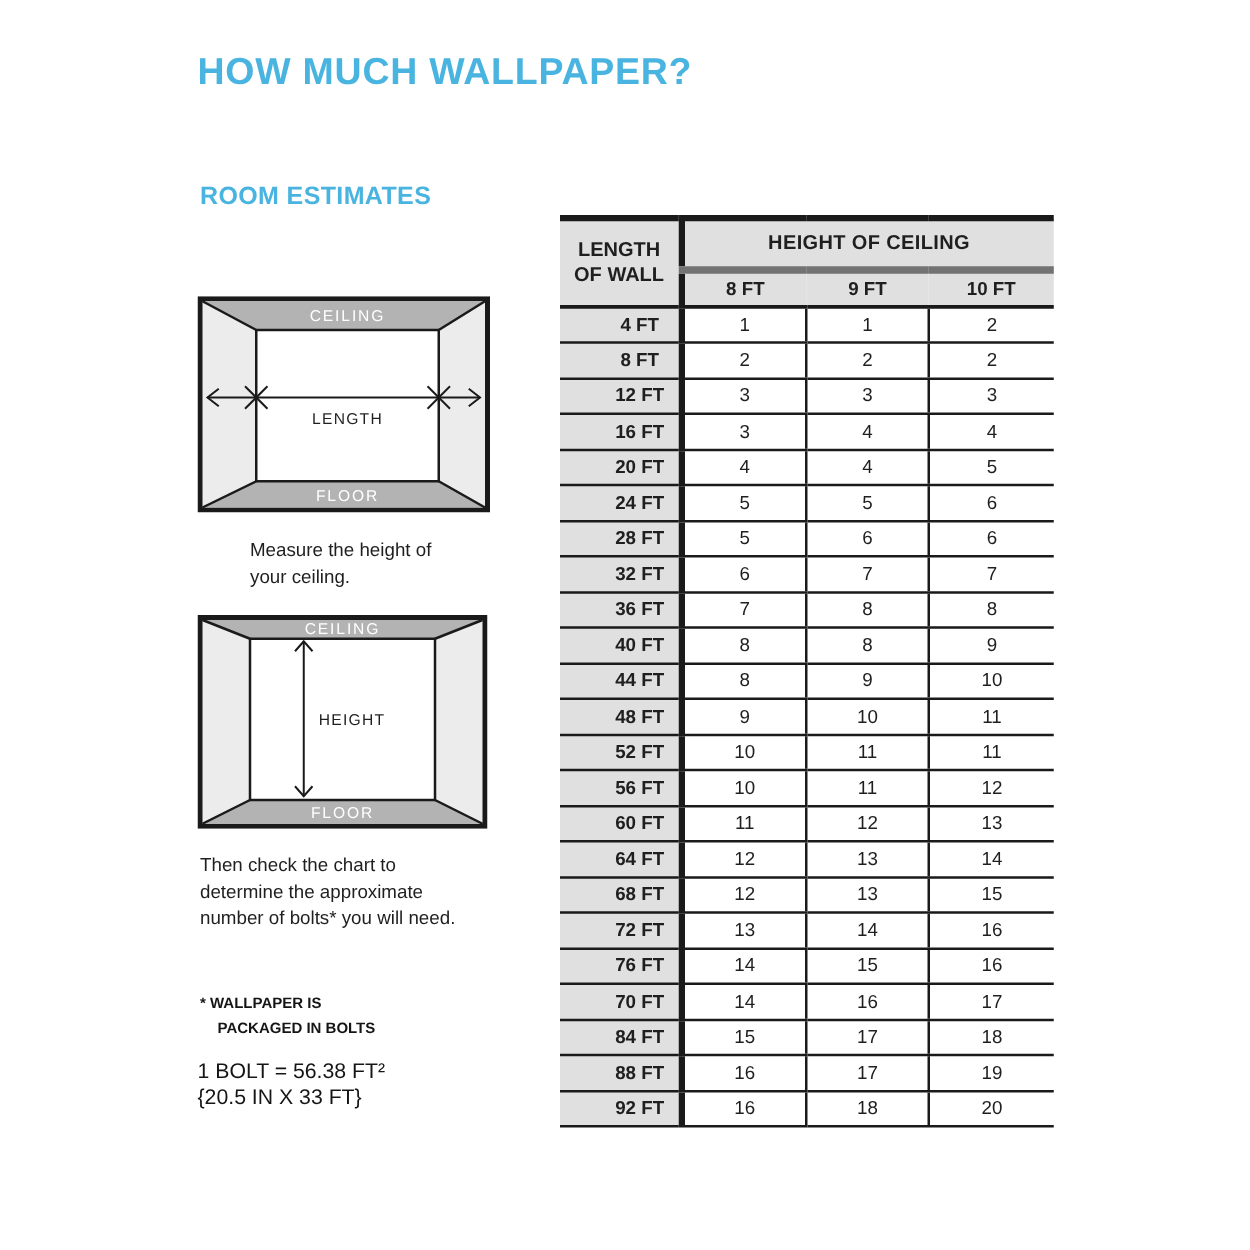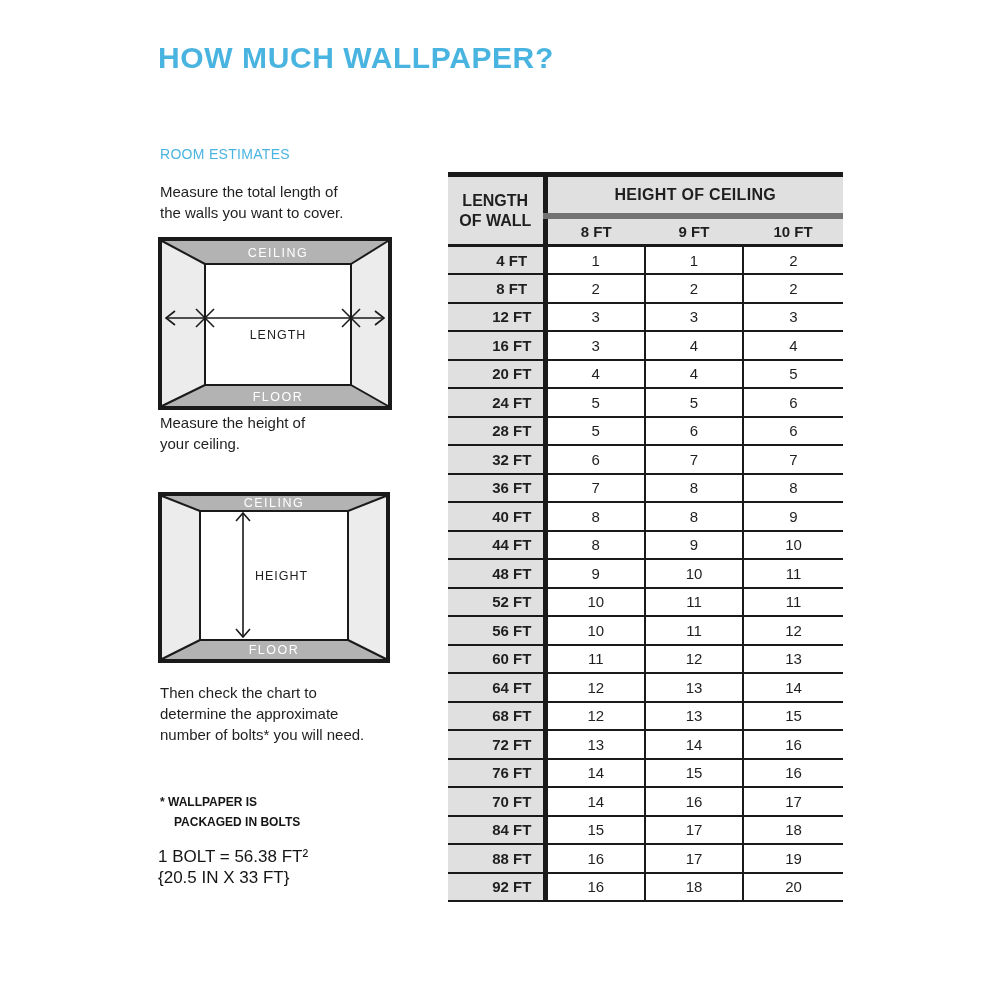--- a/index.html
+++ b/index.html
@@ -1,27 +1,27 @@
 <!DOCTYPE html>
 <html><head>
 <meta charset="utf-8">
 <style>
   * { box-sizing: border-box; }
   body { margin: 0; background: #fff; font-family: "Liberation Sans", sans-serif; }
   .page { position: relative; width: 1000px; height: 1000px; background: #fff; color: #1f1f1f; overflow: hidden; }
 
   .title { position: absolute; left: 158px; top: 41px; font-size: 30px; font-weight: bold; color: #4ab4e0; letter-spacing: 0.6px; }
 
-  .section-heading { font-size: 14px; font-weight: normal; color: #4ab4e0; letter-spacing: 0.3px; }
+  .section-heading { font-size: 20px; font-weight: bold; color: #4ab4e0; letter-spacing: 0.3px; }
   .heading-room { position: absolute; left: 160px; top: 146px; }
   .heading-bolts { position: absolute; left: 448px; top: 146px; width: 395px; text-align: center; }
 
   .para { position: absolute; left: 160px; width: 250px; font-size: 15px; line-height: 21px; color: #1f1f1f; white-space: pre-line; }
   .para-1 { top: 181px; }
-  .para-2 { top: 412px; }
+  .para-2 { top: 430px; margin-left: 40px; }
   .para-3 { top: 682px; }
 
   .diagram { position: absolute; left: 158px; }
   .diagram-length { top: 237px; }
   .diagram-height { top: 492px; }
   svg text { font-family: "Liberation Sans", sans-serif; }
   .band-label { font-size: 12.5px; fill: #ffffff; letter-spacing: 1.5px; }
   .dim-label { font-size: 12.5px; fill: #1f1f1f; letter-spacing: 1px; }
 
   .footnote { position: absolute; left: 160px; top: 792px; font-size: 12px; font-weight: bold; line-height: 20px; color: #151515; }
@@ -39,22 +39,20 @@
 </style>
 </head>
 <body>
 
 <div class="page">
 
   <div class="title">HOW MUCH WALLPAPER?</div>
 
   <div class="section-heading heading-room">ROOM ESTIMATES</div>
 
-  <div class="para para-1">Measure the total length of
-the walls you want to cover.</div>
 
   <svg class="diagram diagram-length" width="234" height="173" viewBox="0 0 234 173">
     <rect x="2" y="2" width="230" height="169" fill="#ececec" stroke="#1a1a1a" stroke-width="4"></rect>
     <polygon points="4,4 230,4 193,27 47,27" fill="#b3b3b3"></polygon>
     <polygon points="4,169 230,169 193,148 47,148" fill="#b3b3b3"></polygon>
     <rect x="47" y="27" width="146" height="121" fill="#ffffff" stroke="#1a1a1a" stroke-width="2"></rect>
     <g stroke="#1a1a1a" stroke-width="2">
       <line x1="4" y1="4" x2="47" y2="27"></line>
         <line x1="230" y1="4" x2="193" y2="27"></line>
       <line x1="4" y1="169" x2="47" y2="148"></line>

